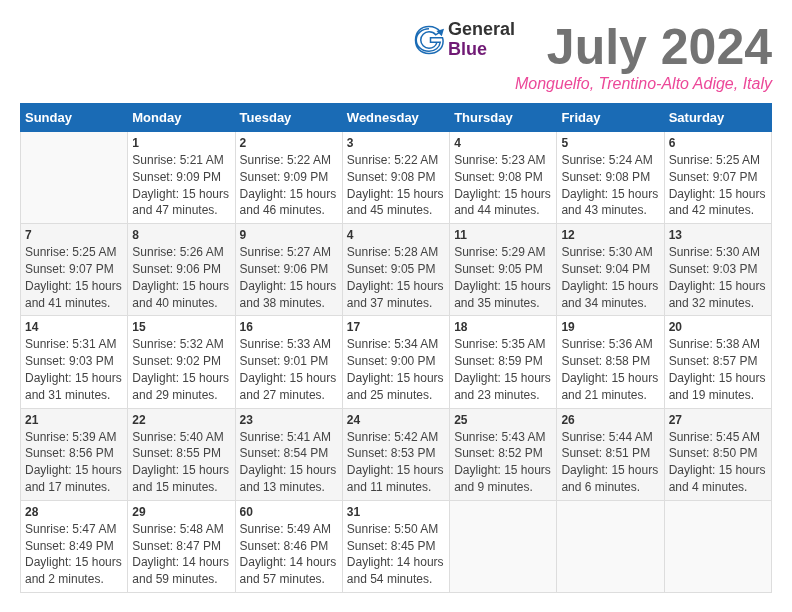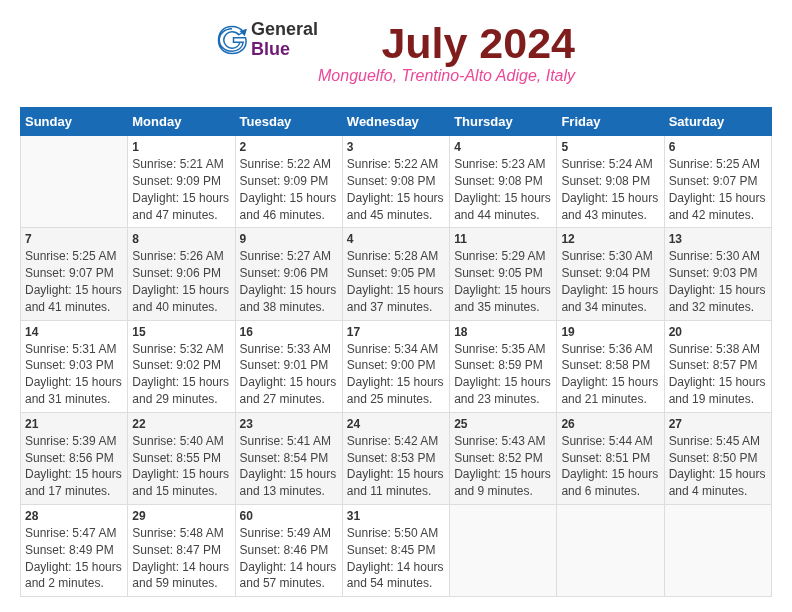--- a/index.html
+++ b/index.html
@@ -5,23 +5,23 @@
     * { box-sizing: border-box; margin: 0; padding: 0; }
     body {
       font-family: Arial, sans-serif;
       background: #fff;
       width: 792px;
       min-height: 612px;
       padding: 20px;
     }
     .header-section {
       display: flex;
-      justify-content: center;
+      justify-content: flex-end;
       align-items: flex-start;
-      margin-bottom: 22px;
+      margin-bottom: 10px;
     }
     .logo {
       display: flex;
       align-items: center;
     }
     .logo-text {
       display: flex;
       flex-direction: column;
       font-size: 18px;
       font-weight: bold;
@@ -31,23 +31,23 @@
     .logo-blue { color: #701a75; }
     .logo-icon {
       width: 30px;
       height: 30px;
       margin-right: 4px;
     }
     .title-block {
       text-align: right;
     }
     .month-title {
-      font-size: 43px;
-      font-weight: bold;
-      color: #7f1d1d;
+      font-size: 50px;
+      font-weight: bold;
+      color: #737373;
       line-height: 1.1;
     }
     .location-title {
       font-size: 16px;
       color: #ec4899;
       font-style: italic;
     }
     table {
       width: 100%;
       border-collapse: collapse;

